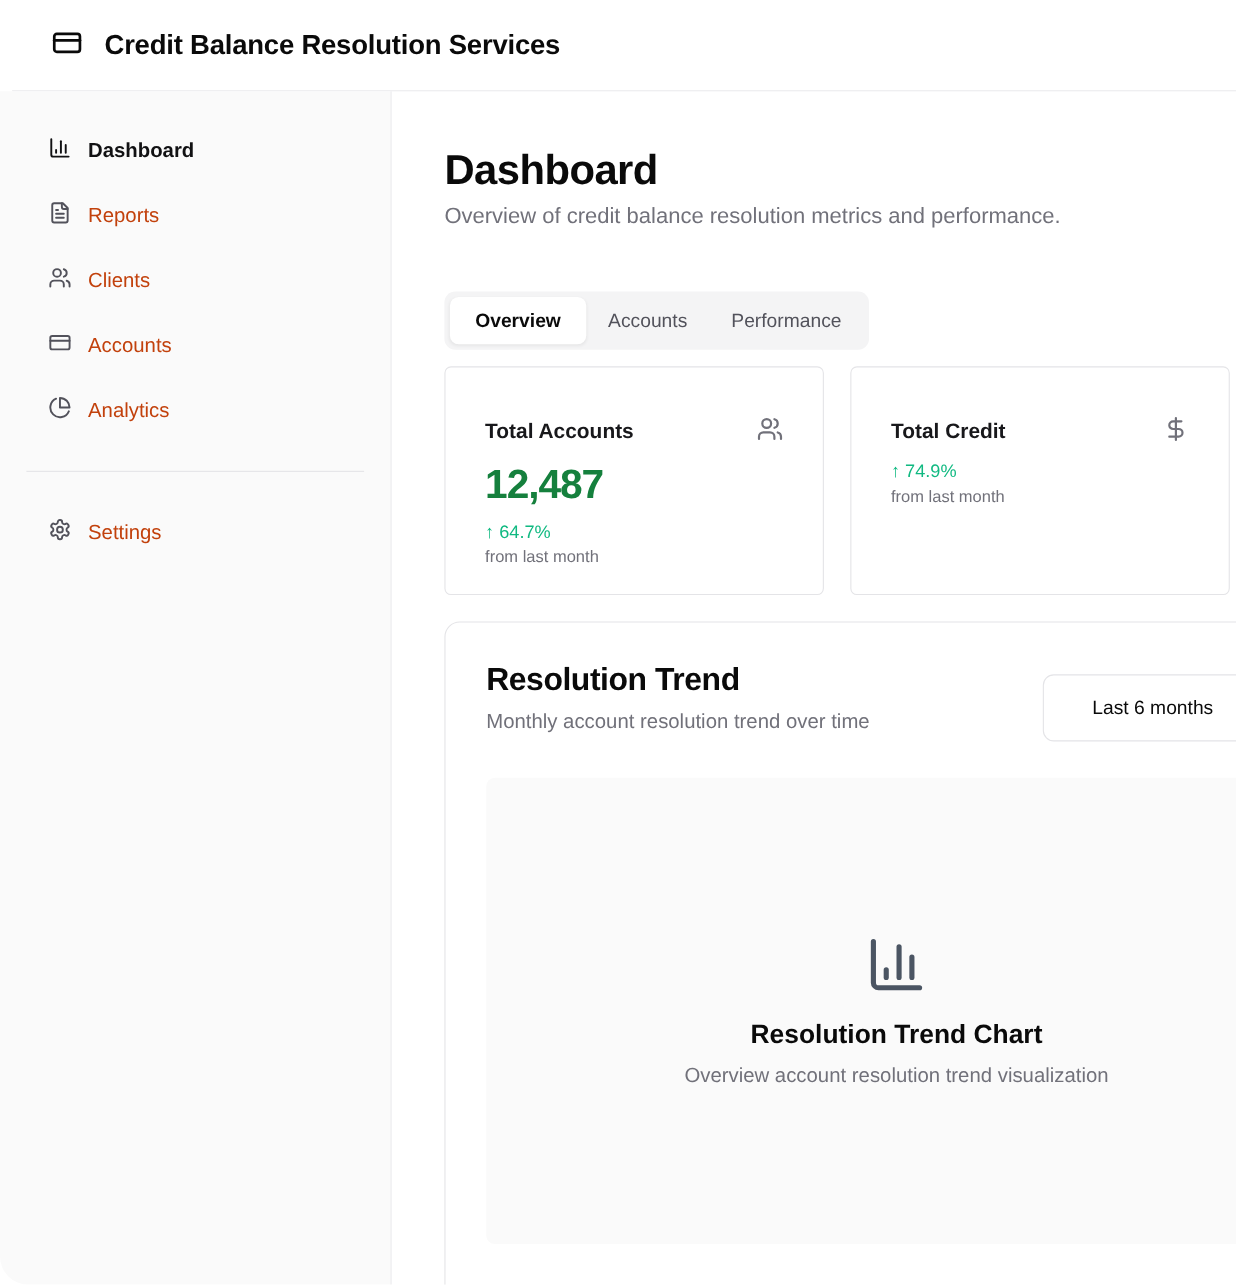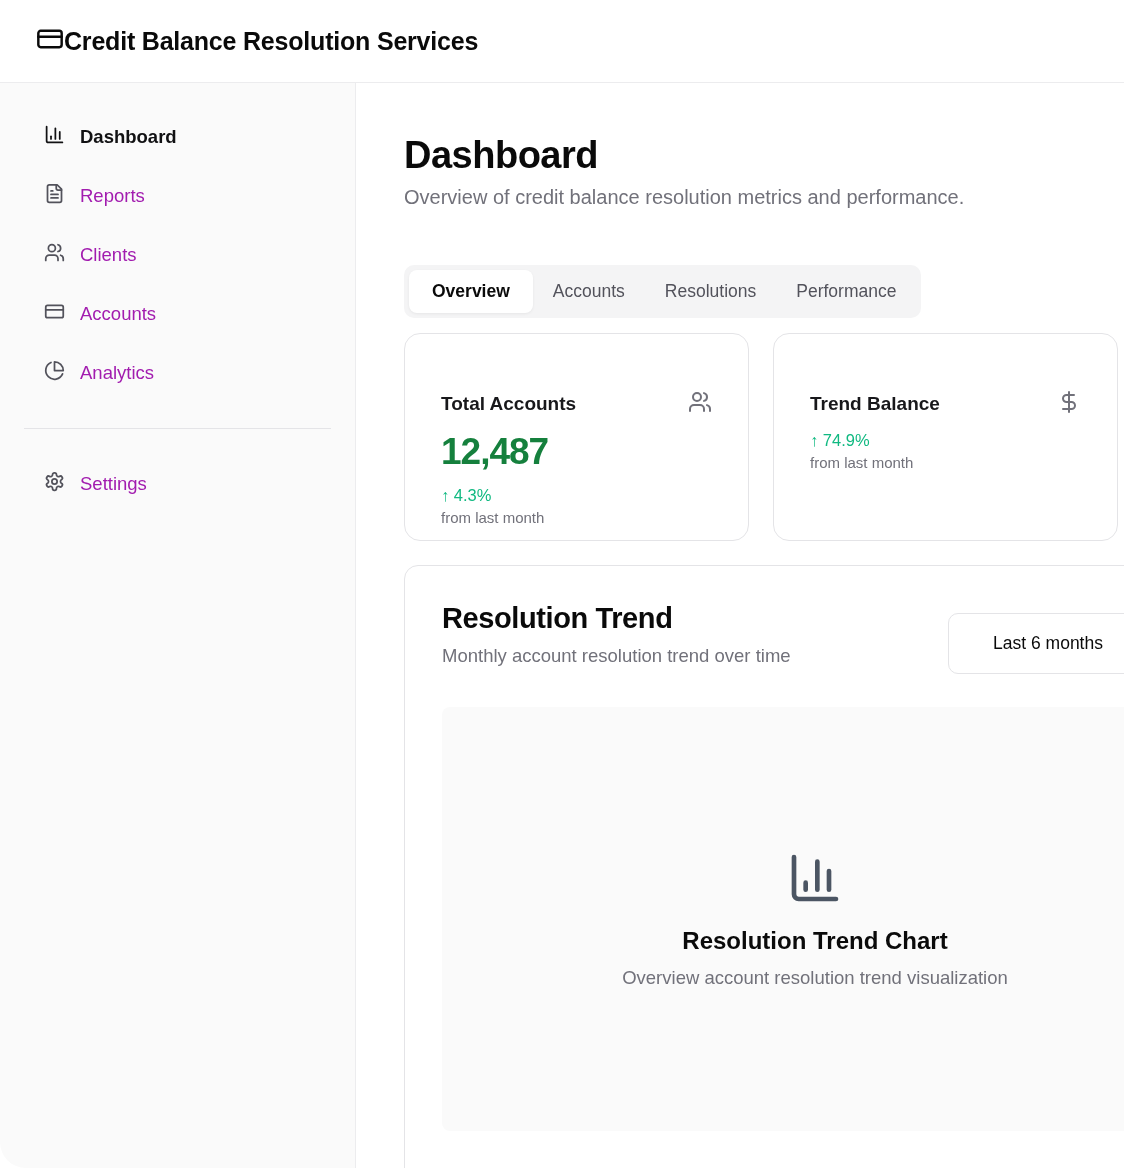--- a/index.html
+++ b/index.html
@@ -15,42 +15,43 @@
     border-radius: 26px;
     overflow: hidden;
     background: #ffffff;
     position: relative;
   }
   
   .app-header {
     height: 83px;
     border-bottom: 1px solid #ececee;
     display: flex; align-items: center;
-    padding-left: 36px; 
+    padding-left: 36px; gap: 20px;
     background: #fff;
+    margin-left: 11px;
   }
   .app-header svg { color: #0a0a0a; }
   .app-title { font-size: 25px; font-weight: 700; letter-spacing: -0.2px; }
 
   
   .shell { display: flex; height: 1085px; }
 
   
   .sidebar {
     width: 356px; flex: 0 0 356px;
     background: #fafafa;
     border-right: 1px solid #ececee;
     padding-top: 24px;
   }
   .nav-item {
     height: 59px;
     display: flex; align-items: center;
     padding-left: 44px; gap: 15px;
     font-size: 18.5px; font-weight: 500;
-    color: #a21caf;
+    color: #c2410c;
     cursor: pointer;
   }
   .nav-item svg { color: #52525b; }
   .nav-item.active { color: #111113; font-weight: 700; }
   .nav-item.active svg { color: #111113; }
   .sidebar-divider {
     border: none; border-top: 1px solid #e4e4e7;
     margin: 26px 24px 25px 24px;
   }
 
@@ -92,22 +93,22 @@
     padding: 0 23px;
     box-shadow: 0 1px 3px rgba(0,0,0,0.06);
   }
 
   
   .stats { margin-top: 15px; display: flex; gap: 24px; }
   .stat-card {
     width: 345px; height: 208px;
     background: #fff;
     border: 1px solid #e4e4e7;
-    border-radius: 16px;
-    padding: 56px 36px 0 36px;
+    border-radius: 6px;
+    padding: 44px 36px 0 36px;
   }
   .stat-head {
     display: flex; align-items: center; justify-content: space-between;
   }
   .stat-label { font-size: 19px; font-weight: 700; color: #18181b; }
   .stat-head svg { color: #71717a; }
   .stat-value {
     margin-top: 13px;
     font-size: 37px; font-weight: 700; letter-spacing: -1px;
     color: #15803d;
@@ -243,46 +244,45 @@
     </nav>
 
     <main class="main">
       <h1 class="page-title">Dashboard</h1>
       <div class="page-subtitle">Overview of credit balance resolution metrics and performance.</div>
 
       
       <div class="tabs">
         <div class="tab active">Overview</div>
         <div class="tab">Accounts</div>
-        <div class="tab">Resolutions</div>
         <div class="tab">Performance</div>
       </div>
 
       
       <div class="stats">
         <div class="stat-card">
           <div class="stat-head">
             <span class="stat-label">Total Accounts</span>
             <span>
               <svg width="24" height="24" viewBox="0 0 24 24" fill="none" stroke="currentColor" stroke-width="2" stroke-linecap="round" stroke-linejoin="round">
                 <path d="M16 21v-2a4 4 0 0 0-4-4H6a4 4 0 0 0-4 4v2"></path>
                   <circle cx="9" cy="7" r="4"></circle>
                   <path d="M22 21v-2a4 4 0 0 0-3-3.87"></path>
                   <path d="M16 3.13a4 4 0 0 1 0 7.75"></path>
               </svg>
             </span>
           </div>
           <div class="stat-value">12,487</div>
-          <div class="stat-delta">↑ 4.3%</div>
+          <div class="stat-delta">↑ 64.7%</div>
           <div class="stat-note">from last month</div>
         </div>
 
         <div class="stat-card">
           <div class="stat-head">
-            <span class="stat-label">Trend Balance</span>
+            <span class="stat-label">Total Credit</span>
             <span>
               <svg width="24" height="24" viewBox="0 0 24 24" fill="none" stroke="currentColor" stroke-width="2" stroke-linecap="round" stroke-linejoin="round">
                 <line x1="12" x2="12" y1="2" y2="22"></line>
                   <path d="M17 5H9.5a3.5 3.5 0 0 0 0 7h5a3.5 3.5 0 0 1 0 7H6"></path>
               </svg>
             </span>
           </div>
           <div class="stat-delta">↑ 74.9%</div>
           <div class="stat-note">from last month</div>
         </div>

